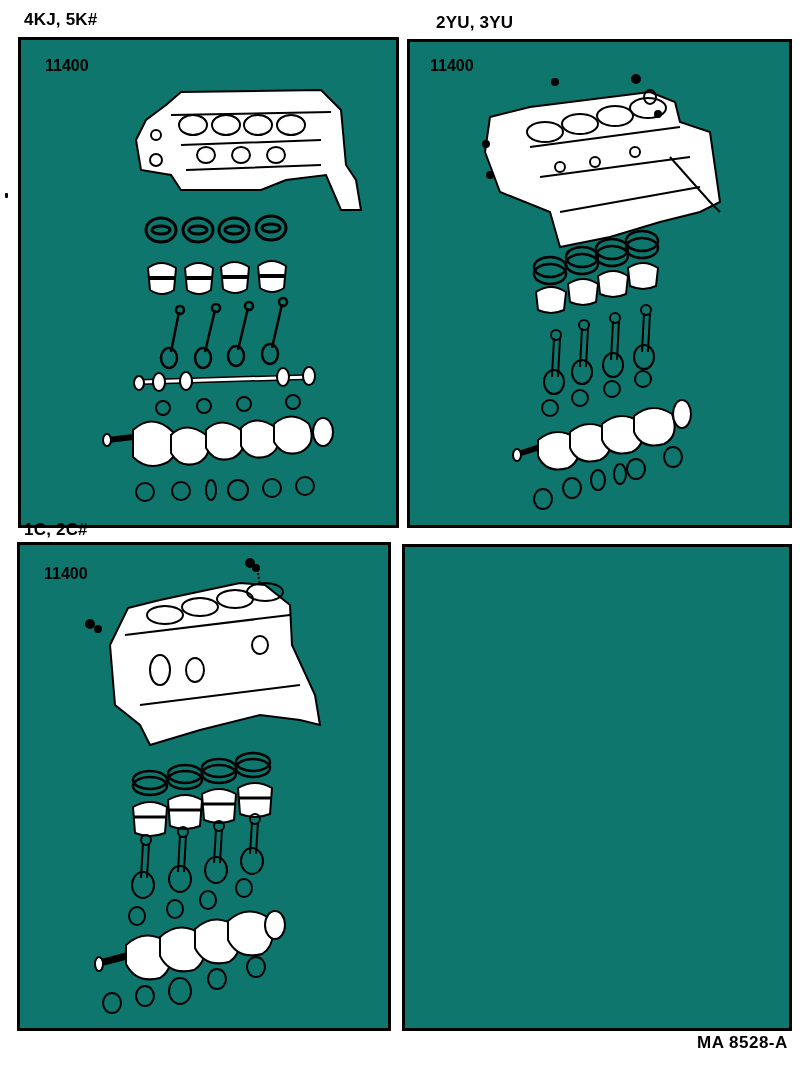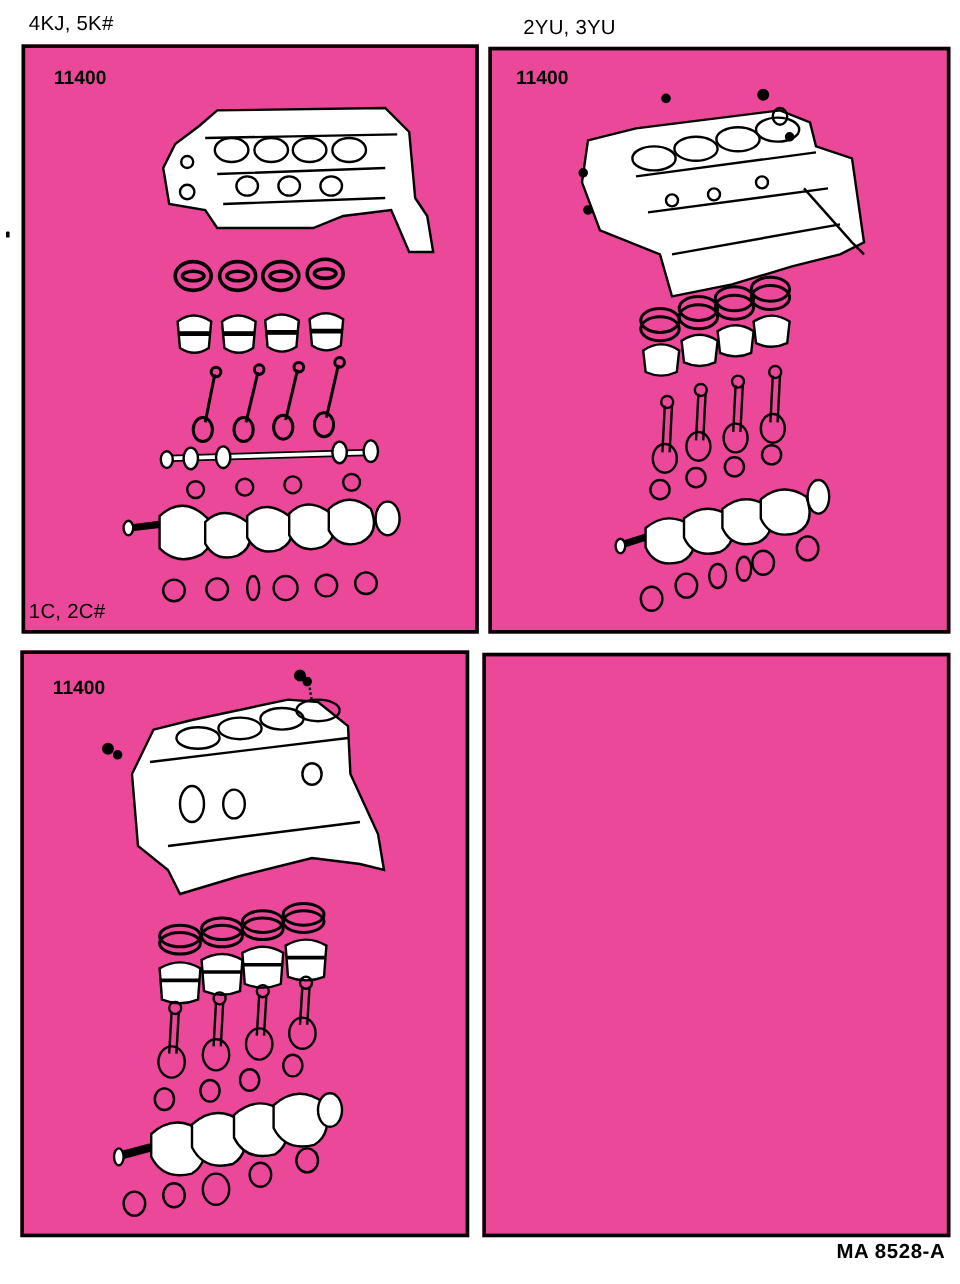--- a/index.html
+++ b/index.html
@@ -1,19 +1,19 @@
 <!DOCTYPE html>
 <html><head>
 <meta charset="utf-8">
 <style>
   html, body { margin:0; padding:0; background:#ffffff; }
   body { width:800px; height:1070px; position:relative; overflow:hidden;
          font-family:"Liberation Sans", sans-serif; color:#000; }
-  .variant-label { position:absolute; font-weight:normal; font-size:17px; letter-spacing:0.2px; }
-  .panel { position:absolute; border:3px solid #000; box-sizing:border-box; background:#ec4899; }
+  .variant-label { position:absolute; font-weight:bold; font-size:17px; letter-spacing:0.2px; }
+  .panel { position:absolute; border:3px solid #000; box-sizing:border-box; background:#0f766e; }
   .part-no { position:absolute; font-size:16px; font-weight:bold; }
   .drawing { position:absolute; }
   .ref-code { position:absolute; font-weight:bold; font-size:17px; letter-spacing:0.5px; }
   .stray { position:absolute; width:3px; height:5px; background:#000; border-radius:1px; }
   svg { overflow:visible; }
 </style>
 </head>
 <body>
 
 <div class="stray" style="left:5px;top:193px;"></div>
@@ -189,21 +189,21 @@
       <ellipse cx="133" cy="457" rx="9" ry="10"></ellipse>
         <ellipse cx="162" cy="446" rx="9" ry="10"></ellipse>
       <ellipse cx="188" cy="438" rx="7" ry="10"></ellipse>
         <ellipse cx="210" cy="432" rx="6" ry="10"></ellipse>
       <ellipse cx="226" cy="427" rx="9" ry="10"></ellipse>
         <ellipse cx="263" cy="415" rx="9" ry="10"></ellipse>
     </g>
   </svg>
 </div>
 
-<div class="variant-label" style="left:24px;top:500px;">1C, 2C#</div>
+<div class="variant-label" style="left:24px;top:520px;">1C, 2C#</div>
 <div class="panel" style="left:17px;top:542px;width:374px;height:489px;">
   <div class="part-no" style="left:24px;top:20px;">11400</div>
   <svg class="drawing" style="left:0;top:0;" width="368" height="483" viewBox="0 0 368 483" fill="none" stroke="#000" stroke-width="2">
     <g>
       <circle cx="230" cy="18" r="4" fill="#000"></circle>
         <circle cx="236" cy="23" r="3" fill="#000"></circle>
       <path d="M238 28 L240 40" stroke-dasharray="2 2"></path>
       <circle cx="70" cy="79" r="4" fill="#000"></circle>
         <circle cx="78" cy="84" r="3" fill="#000"></circle>
       <path d="M108 63 L140 55 L220 38 L245 40 L270 60 L272 100 L295 150 L300 180 L280 175 L240 170 L180 185 L130 200 L120 180 L95 160 L90 100 Z" fill="#fff"></path>

